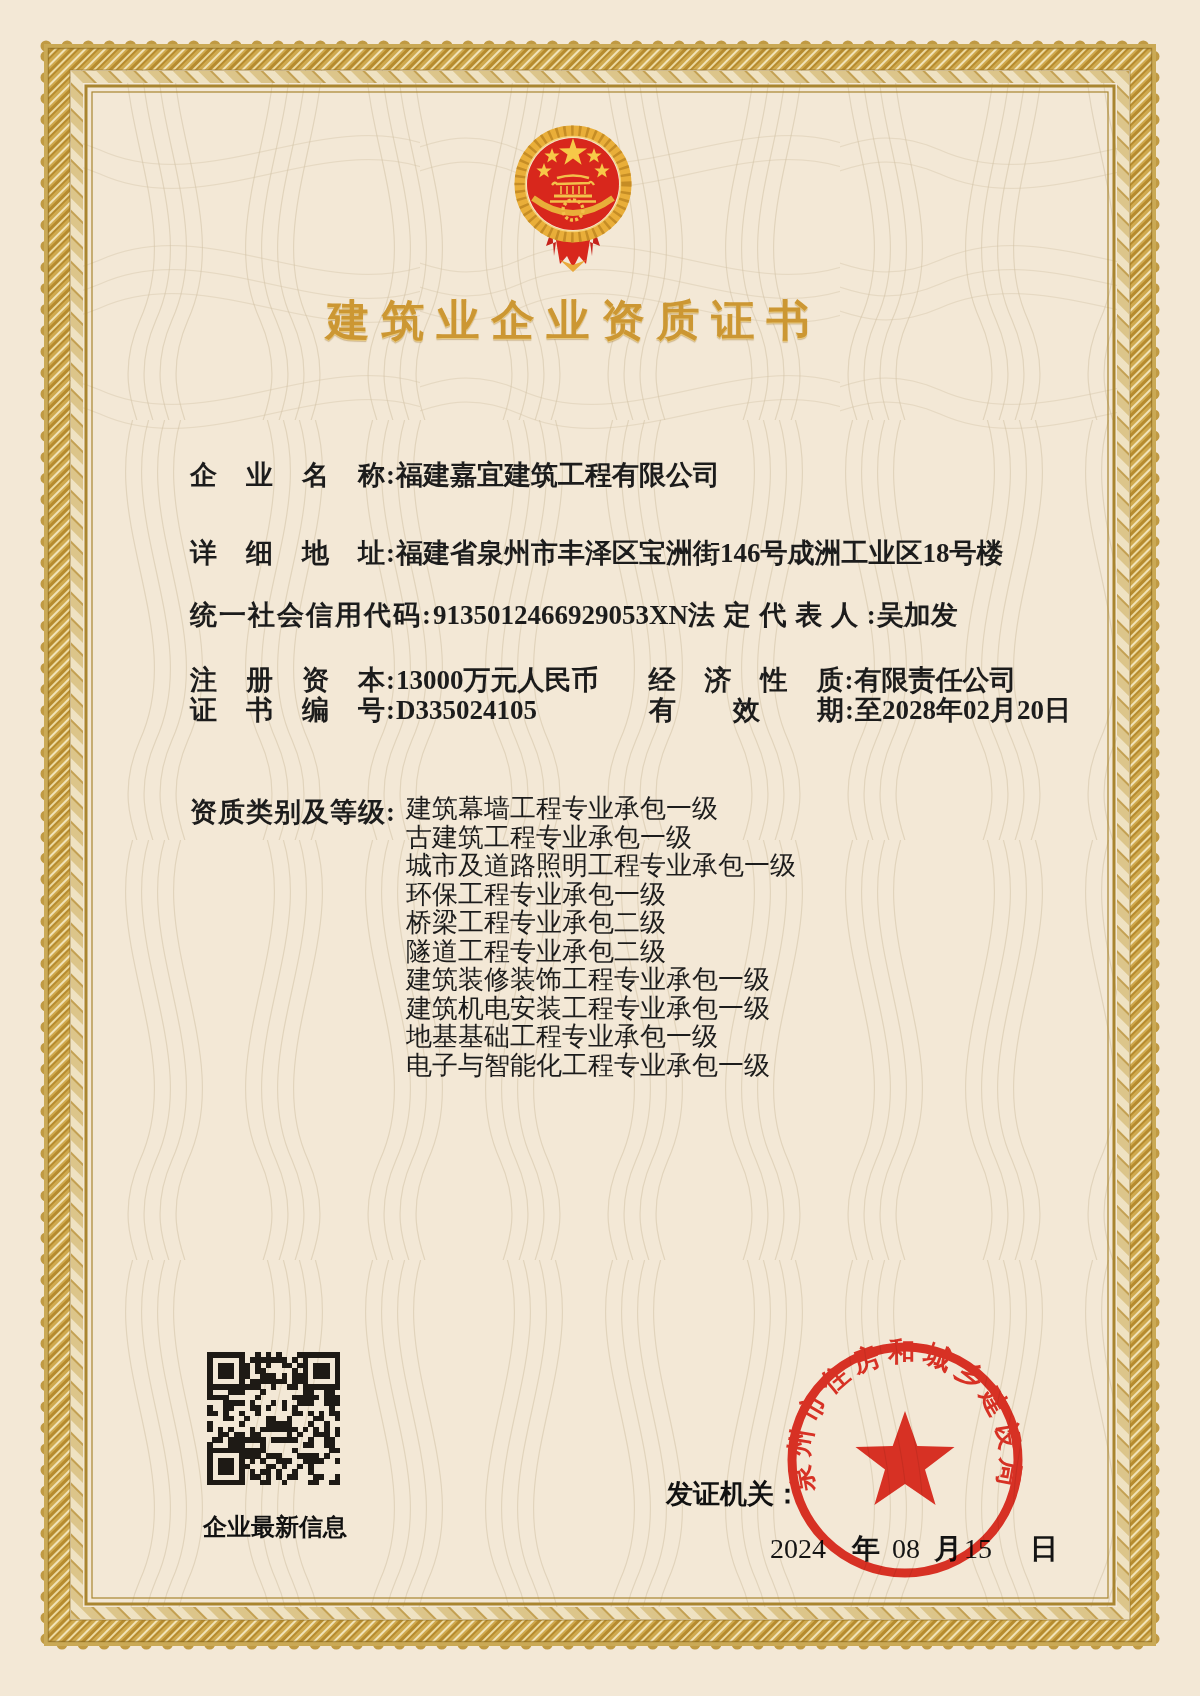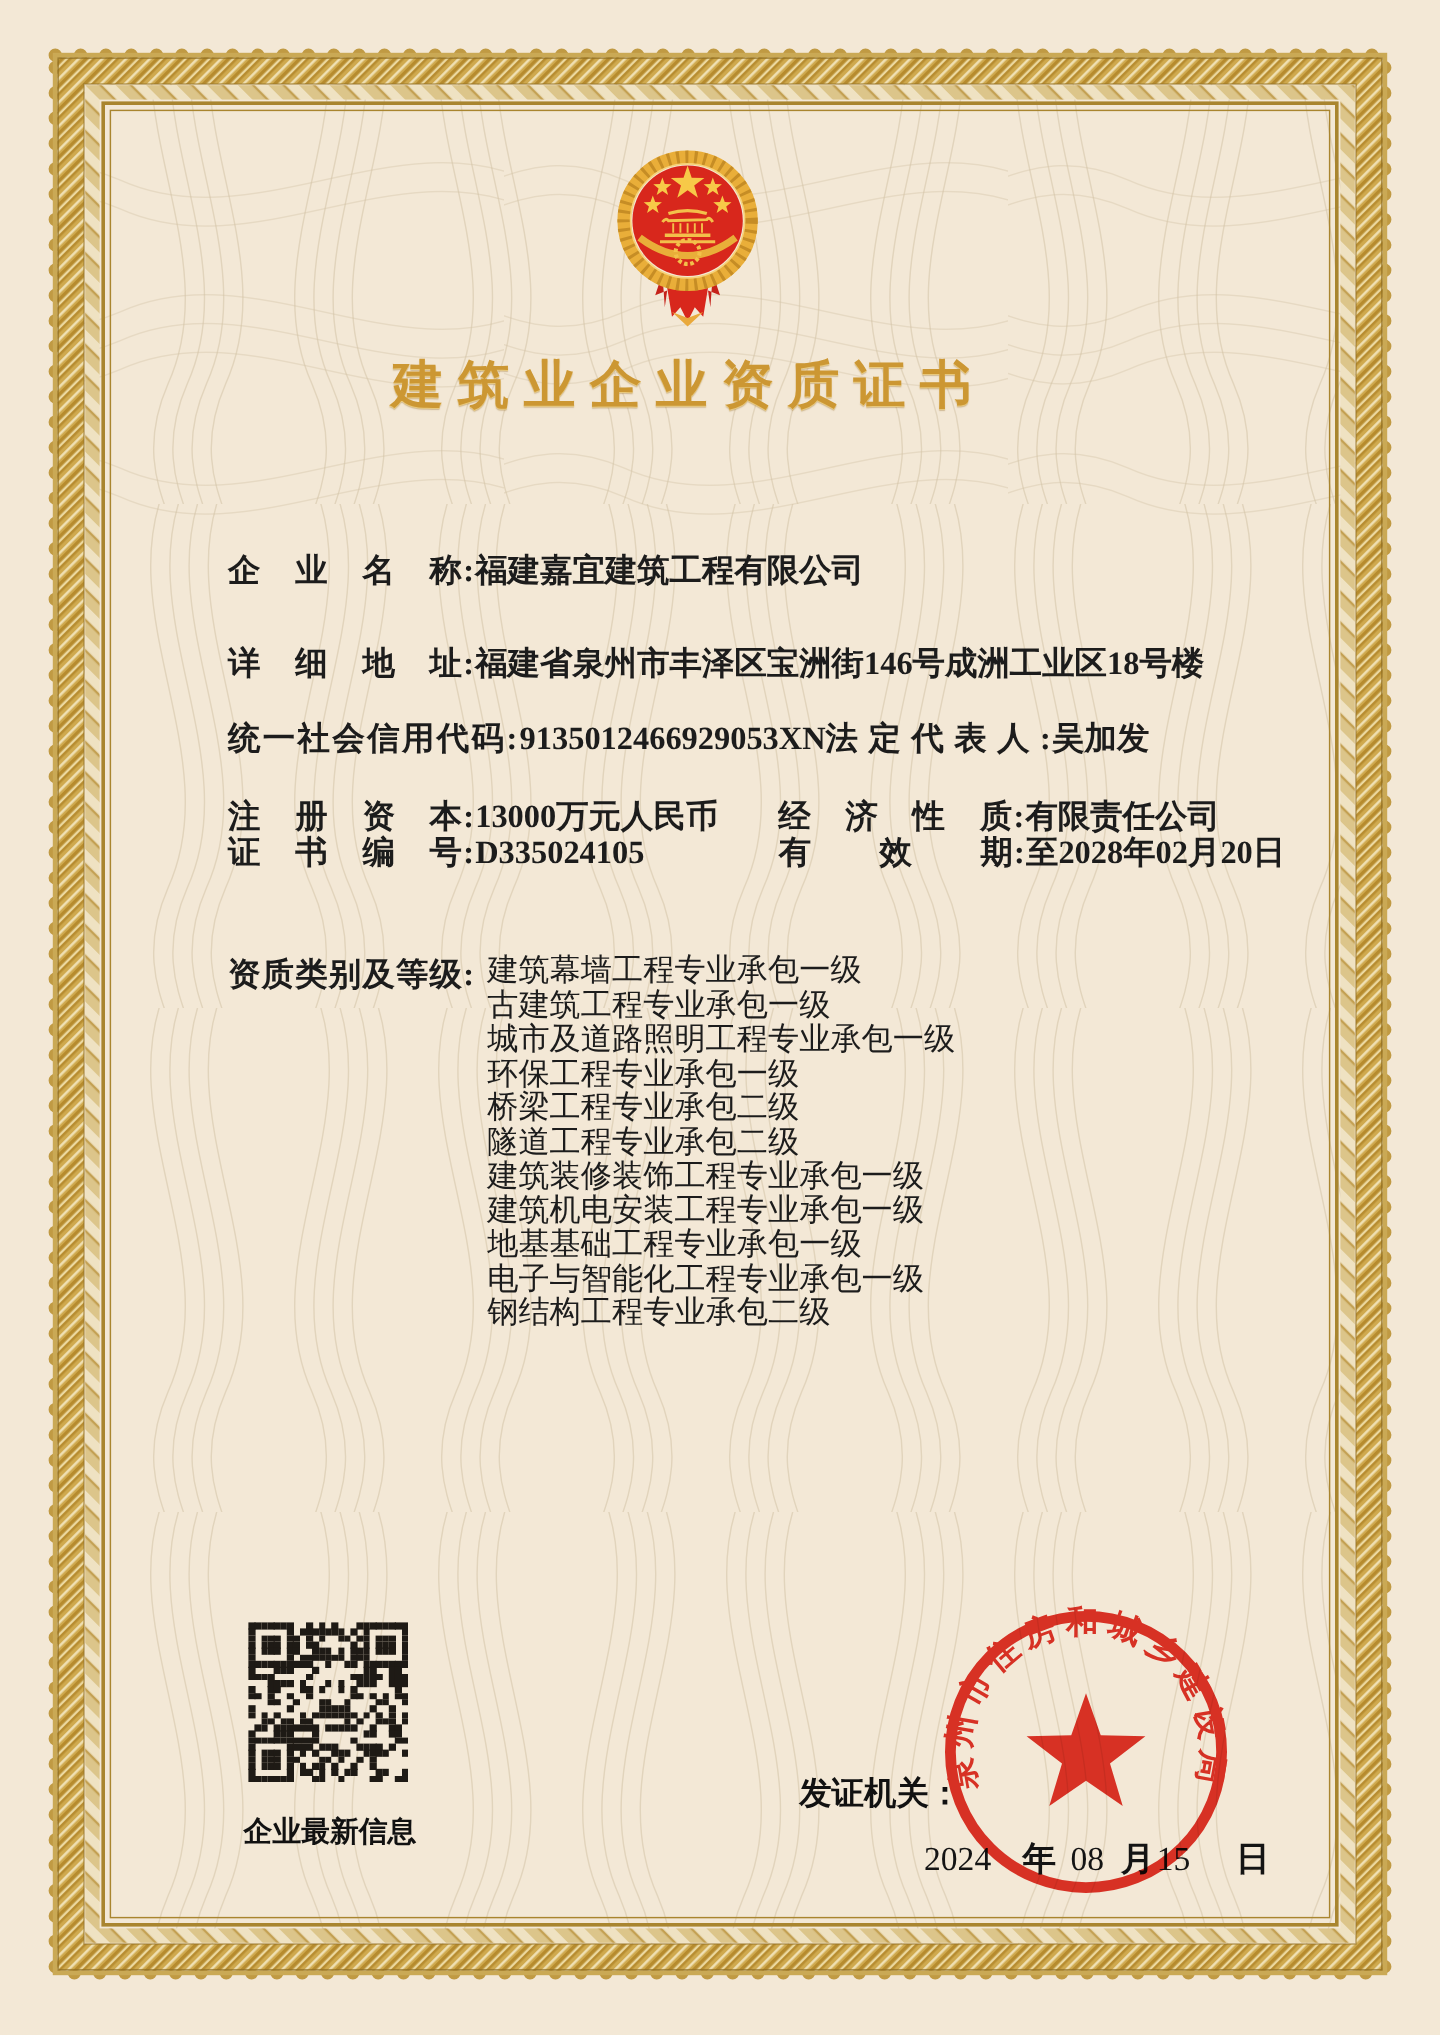--- a/index.html
+++ b/index.html
@@ -179,21 +179,20 @@
       <div>建筑幕墙工程专业承包一级</div>
       <div>古建筑工程专业承包一级</div>
       <div>城市及道路照明工程专业承包一级</div>
       <div>环保工程专业承包一级</div>
       <div>桥梁工程专业承包二级</div>
       <div>隧道工程专业承包二级</div>
       <div>建筑装修装饰工程专业承包一级</div>
       <div>建筑机电安装工程专业承包一级</div>
       <div>地基基础工程专业承包一级</div>
       <div>电子与智能化工程专业承包一级</div>
-      <div>钢结构工程专业承包二级</div>
     </div>
   </div>
 </div>
 
 <div class="qr" id="qr">
     <i style="left:0.0px;top:0.0px;width:5.7px;height:5.7px"></i>
     <i style="left:5.3px;top:0.0px;width:5.7px;height:5.7px"></i>
     <i style="left:10.6px;top:0.0px;width:5.7px;height:5.7px"></i>
     <i style="left:16.0px;top:0.0px;width:5.7px;height:5.7px"></i>
     <i style="left:21.3px;top:0.0px;width:5.7px;height:5.7px"></i>

